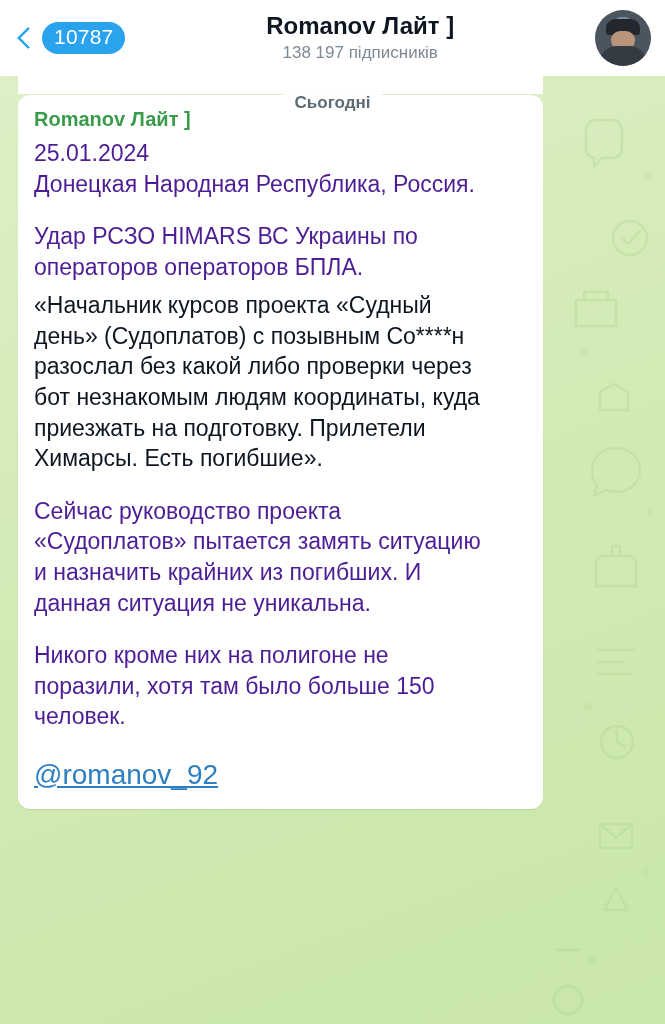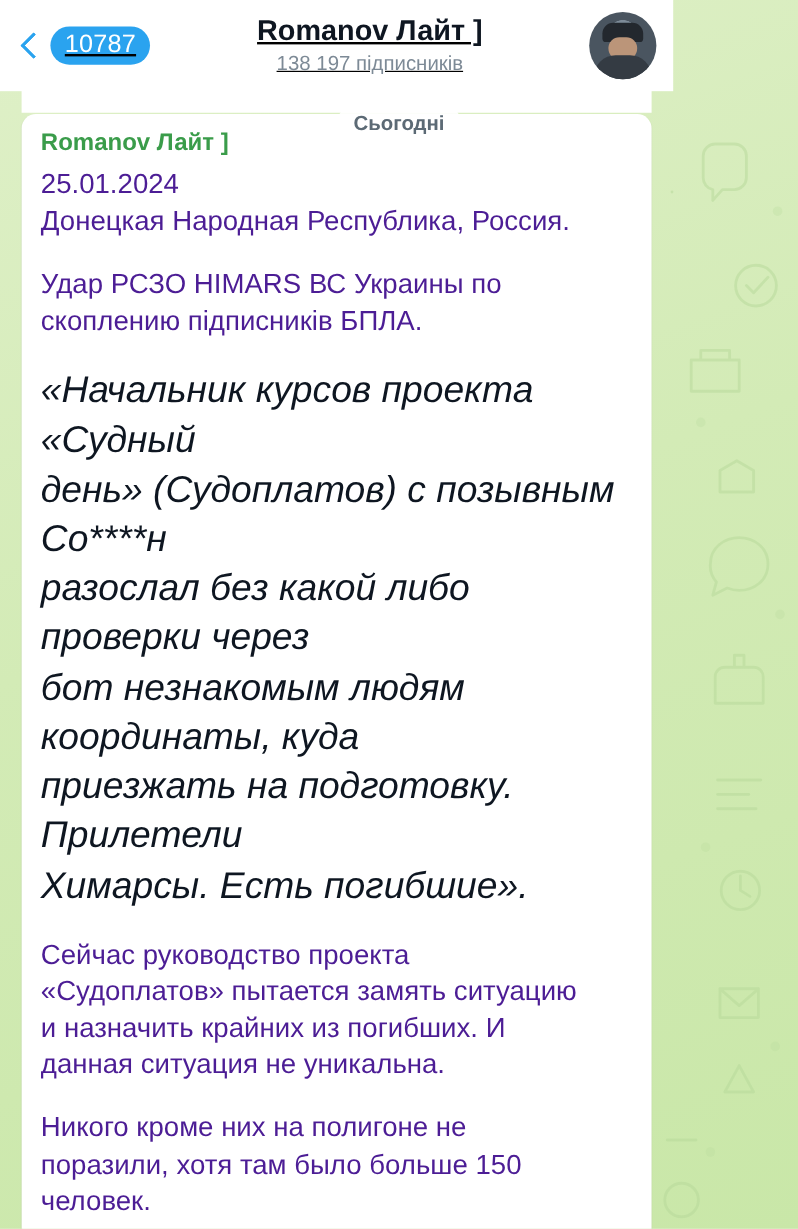--- a/index.html
+++ b/index.html
@@ -29,29 +29,28 @@
     width: 665px;
     height: 1024px;
     opacity: .5;
   }
 
   
   .header {
     position: absolute;
     top: 0;
     left: 0;
-    width: 561px;
+    width: 665px;
     height: 76px;
     background: #ffffff;
     display: flex;
     align-items: center;
     box-sizing: border-box;
     padding: 0 14px;
     z-index: 20;
-    text-decoration: underline;
   }
   .back-wrap {
     display: flex;
     align-items: center;
     gap: 6px;
     flex: 0 0 auto;
   }
   .chev {
     width: 22px;
     height: 22px;
@@ -188,26 +187,25 @@
   }
   .msg-text {
     font-size: 23px;
     line-height: 1.33;
     color: #4c1d95;
     white-space: pre-wrap;
     margin: 0;
     word-wrap: break-word;
   }
   .msg-quote {
-    font-size: 31px;
+    font-size: 23px;
     line-height: 1.33;
     color: #0e1621;
-    font-style: italic;
     white-space: pre-wrap;
-    margin: 22px 0 0;
+    margin: 8px 0 0;
     word-wrap: break-word;
   }
   .msg-para {
     margin-top: 22px;
   }
   .mention {
     display: block;
     margin-top: 24px;
     font-size: 28px;
     color: #2d7fc1;
@@ -267,21 +265,21 @@
 
 <div class="bubble-stub"></div>
 
 <div class="date-chip">Сьогодні</div>
 
 <div class="bubble">
   <div class="sender">Romanov Лайт ]</div>
   <div class="msg-text">25.01.2024</div>
   <div class="msg-text">Донецкая Народная Республика, Россия.</div>
   <div class="msg-text msg-para">Удар РСЗО HIMARS ВС Украины по
-скоплению підписників БПЛА.</div>
+операторов операторов БПЛА.</div>
   <div class="msg-quote">«Начальник курсов проекта «Судный
 день» (Судоплатов) с позывным Со****н
 разослал без какой либо проверки через
 бот незнакомым людям координаты, куда
 приезжать на подготовку. Прилетели
 Химарсы. Есть погибшие».</div>
   <div class="msg-text msg-para">Сейчас руководство проекта
 «Судоплатов» пытается замять ситуацию
 и назначить крайних из погибших. И
 данная ситуация не уникальна.</div>

